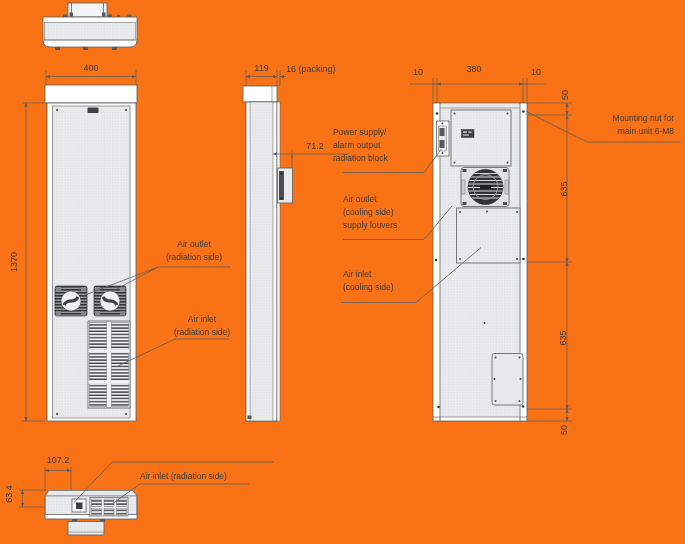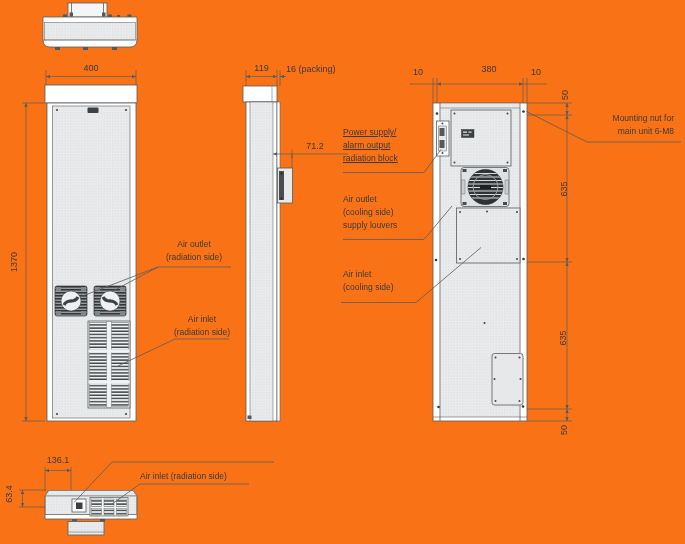--- a/index.html
+++ b/index.html
@@ -293,30 +293,30 @@
     <path d="M249,484 H140 L112,504"></path>
   </g>
 </svg>
 
 <div class="dimtxt" style="left:46px;top:63px;width:90px;">400</div>
 <div class="dimtxt rot" style="left:-1px;top:257px;width:30px;">1370</div>
 <div class="dimtxt" style="left:246px;top:63px;width:31px;">119</div>
 <div class="dimtxt" style="left:286px;top:64px;text-align:left;">16 (packing)</div>
 <div class="dimtxt" style="left:300px;top:141px;width:30px;">71.2</div>
 <div class="dimtxt" style="left:408px;top:67px;width:20px;">10</div>
-<div class="dimtxt" style="left:466px;top:64px;width:46px;">380</div>
+<div class="dimtxt" style="left:451px;top:64px;width:46px;">380</div>
 <div class="dimtxt" style="left:526px;top:67px;width:20px;">10</div>
 <div class="dimtxt rot" style="left:555px;top:90px;width:20px;">50</div>
 <div class="dimtxt rot" style="left:550px;top:184px;width:28px;">635</div>
 <div class="dimtxt rot" style="left:549px;top:333px;width:28px;">635</div>
 <div class="dimtxt rot" style="left:554px;top:425px;width:20px;">50</div>
-<div class="dimtxt" style="left:42px;top:455px;width:32px;">136.1</div>
+<div class="dimtxt" style="left:42px;top:455px;width:32px;">107.2</div>
 <div class="dimtxt rot" style="left:-4px;top:489px;width:26px;">63.4</div>
 
-<div class="lbl" style="left:343px;top:126px;text-decoration:underline;">
+<div class="lbl" style="left:333px;top:126px;">
   <span>Power supply/</span>
   <span>alarm output</span>
   <span>radiation block</span>
 </div>
 <div class="lbl" style="left:343px;top:193px;">
   <span>Air outlet</span>
   <span>(cooling side)</span>
   <span>supply louvers</span>
 </div>
 <div class="lbl" style="left:343px;top:268px;">

